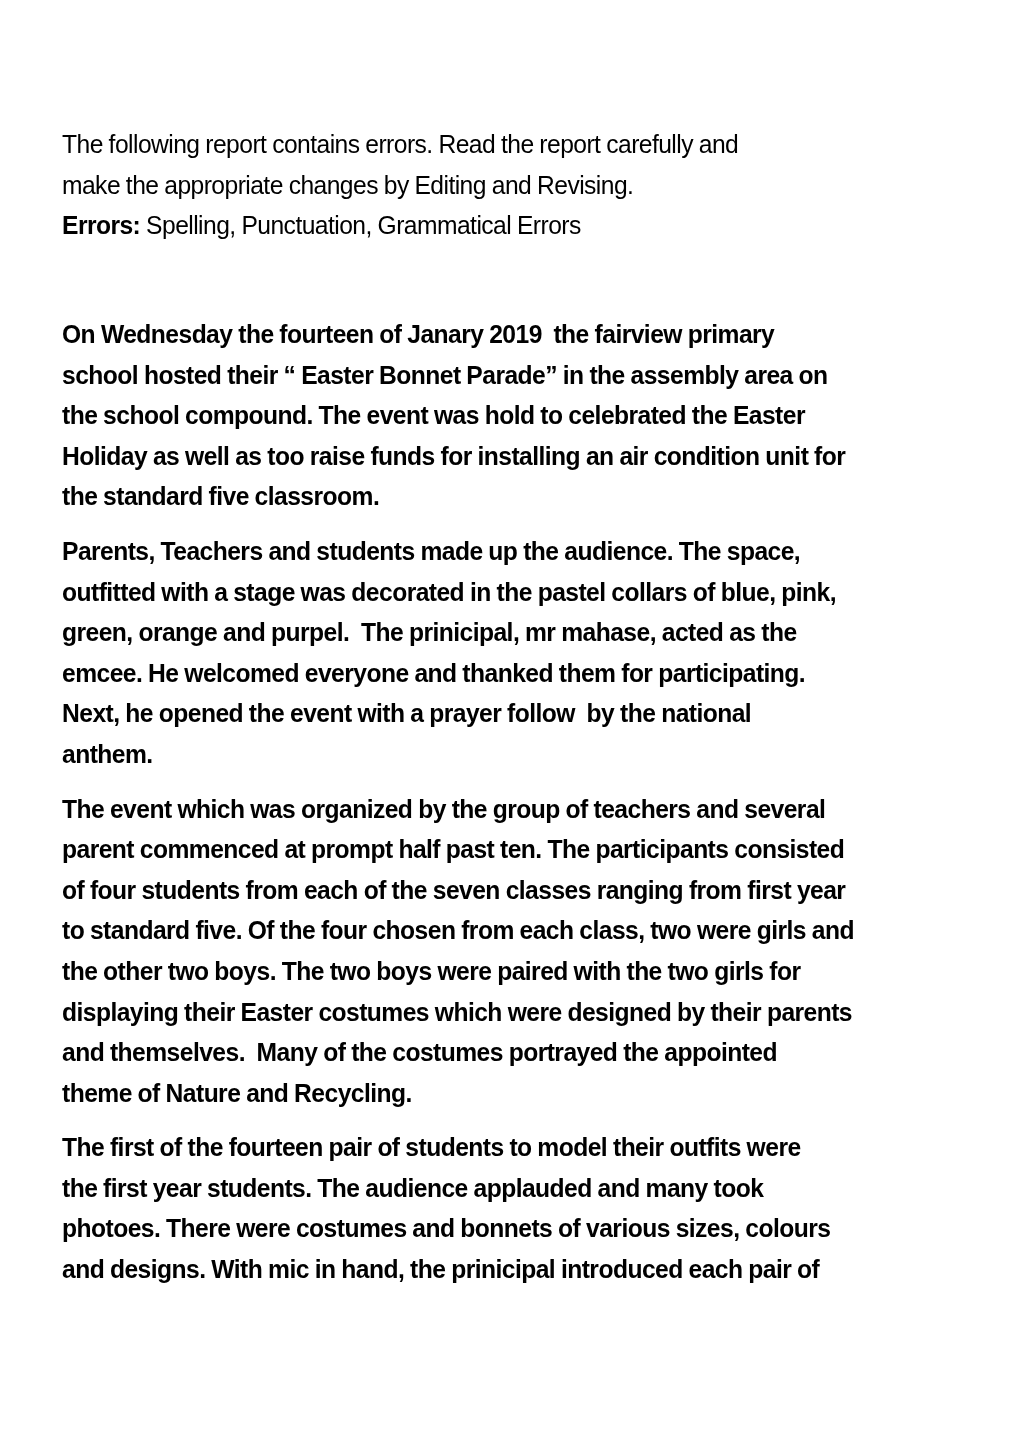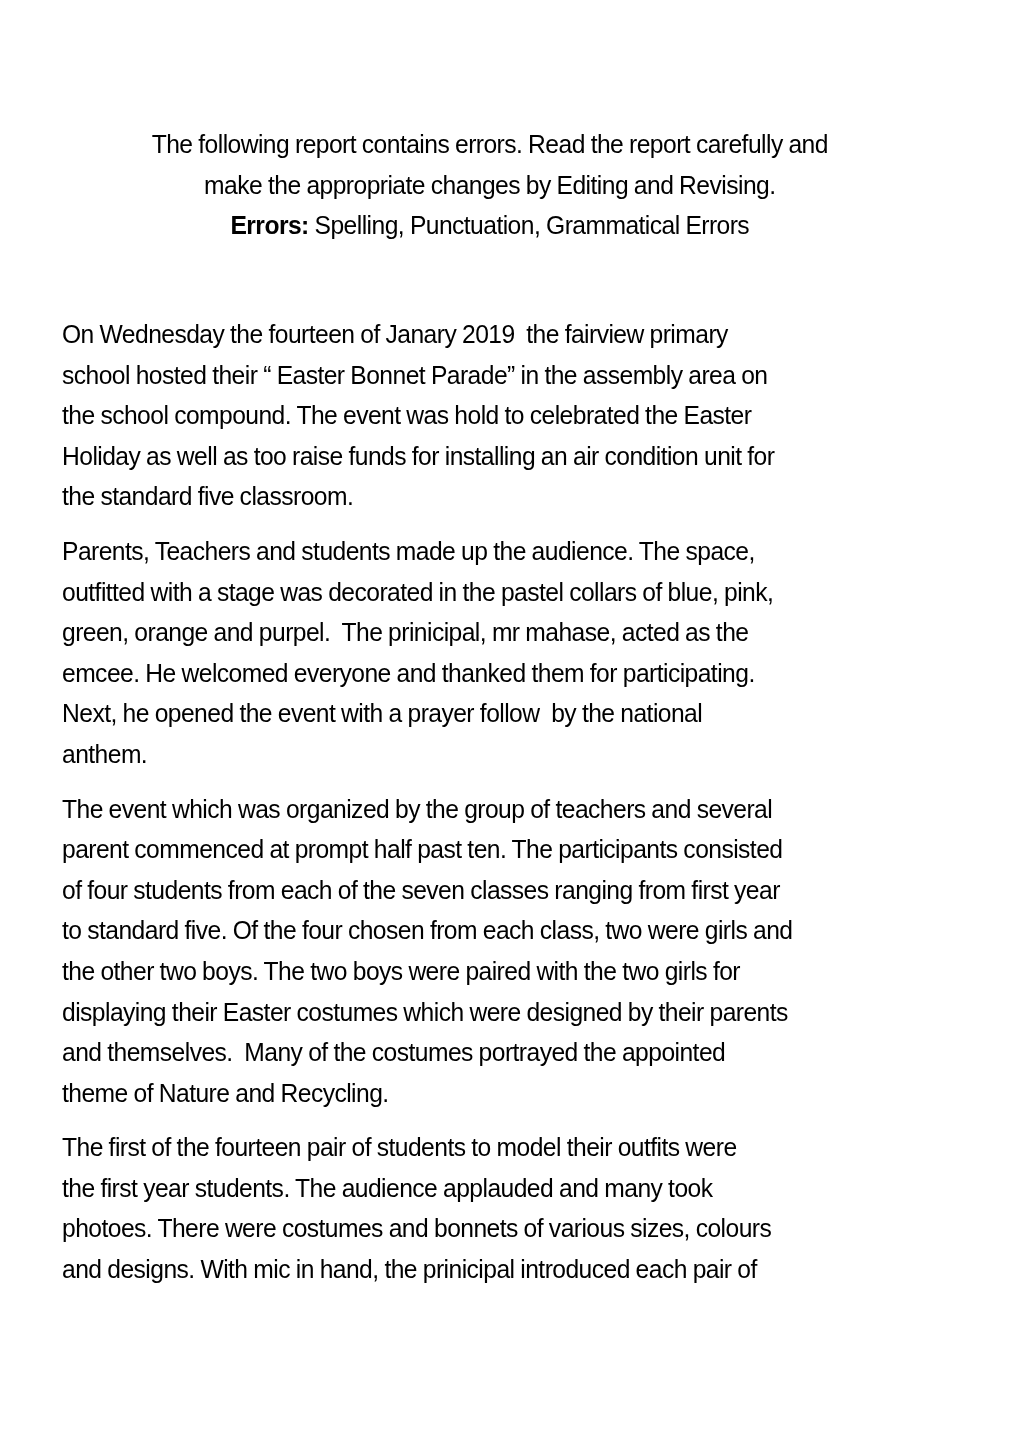--- a/index.html
+++ b/index.html
@@ -13,40 +13,40 @@
       position: relative;
       overflow: hidden;
       font-family: "Liberation Sans", sans-serif;
       color: #000000;
     }
     .page {
       position: absolute;
       left: 62px;
       top: 124px;
       width: 920px;
-      text-align: center;
     }
     .line {
       display: block;
       font-size: 26.5px;
       line-height: 40.6px;
       white-space: pre;
       letter-spacing: -0.6px;
       word-spacing: -0.5px;
       transform: scaleX(0.93);
       transform-origin: left center;
     }
     .bold {
       font-weight: bold;
     }
     .report {
       position: absolute;
       left: 62px;
       top: 314px;
       width: 920px;
+      font-weight: bold;
     }
     .para {
       margin: 0 0 14px 0;
     }
   </style>
 </head>
 <body>
 
 <div class="page">
   <span class="line">The following report contains errors. Read the report carefully and</span>

